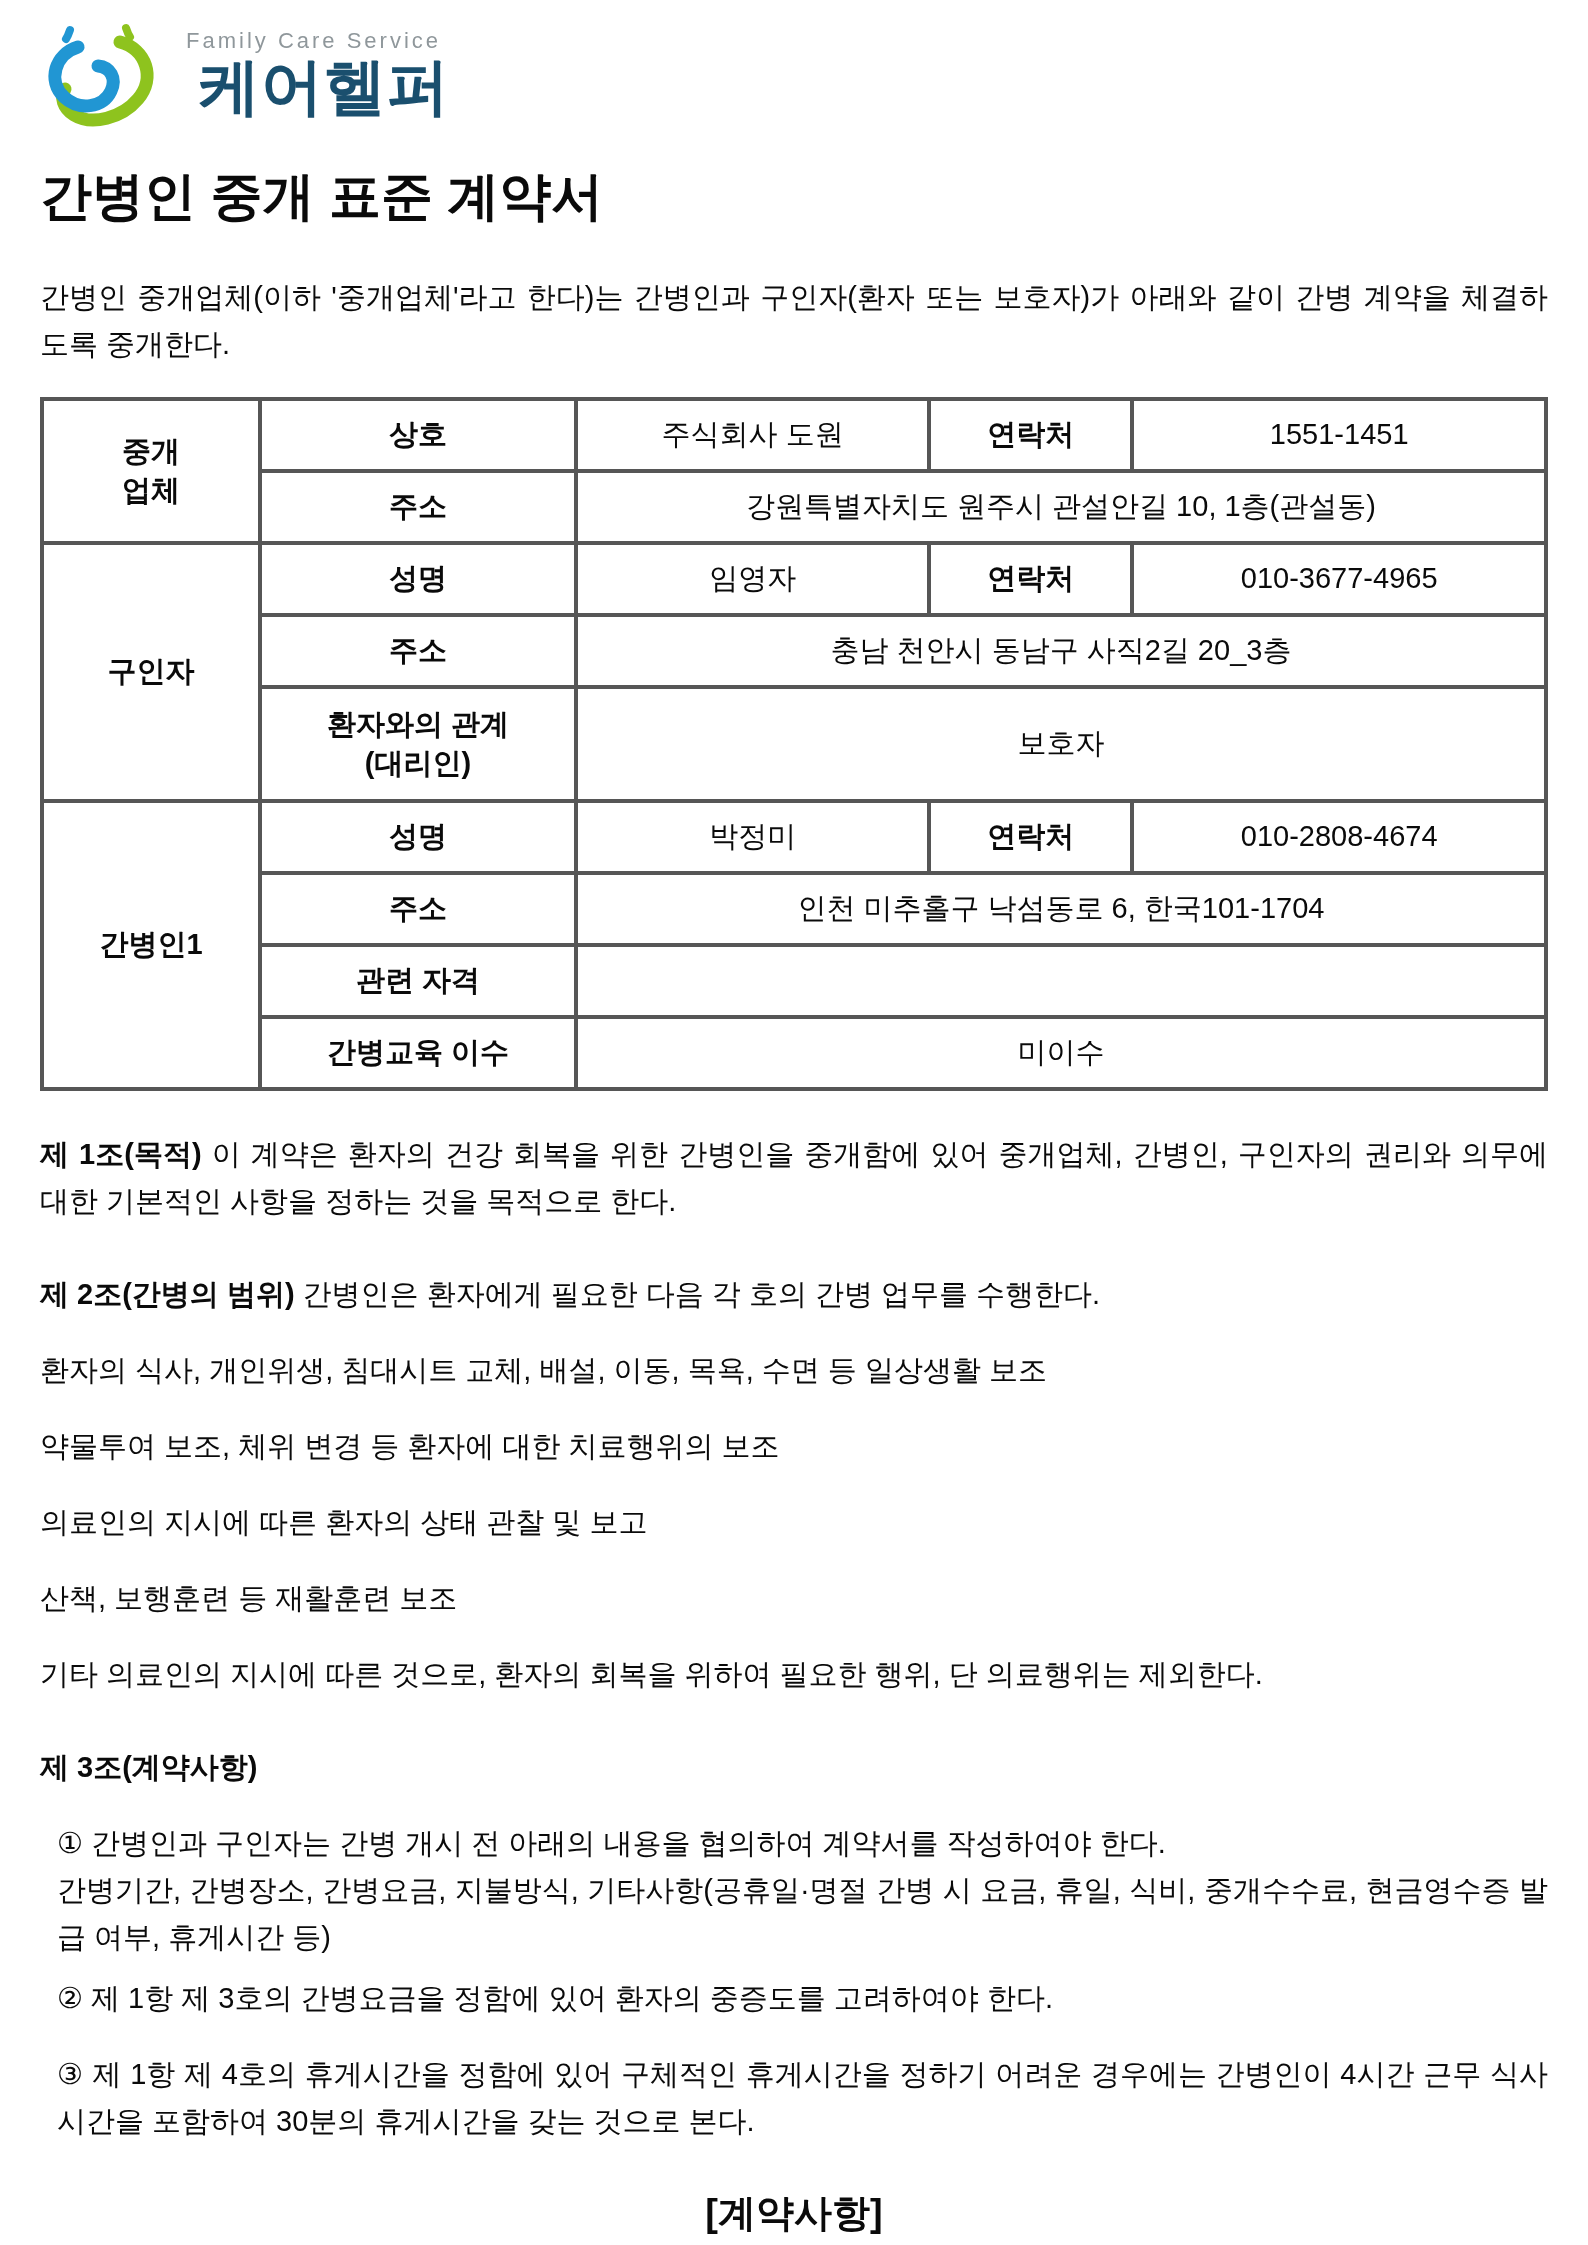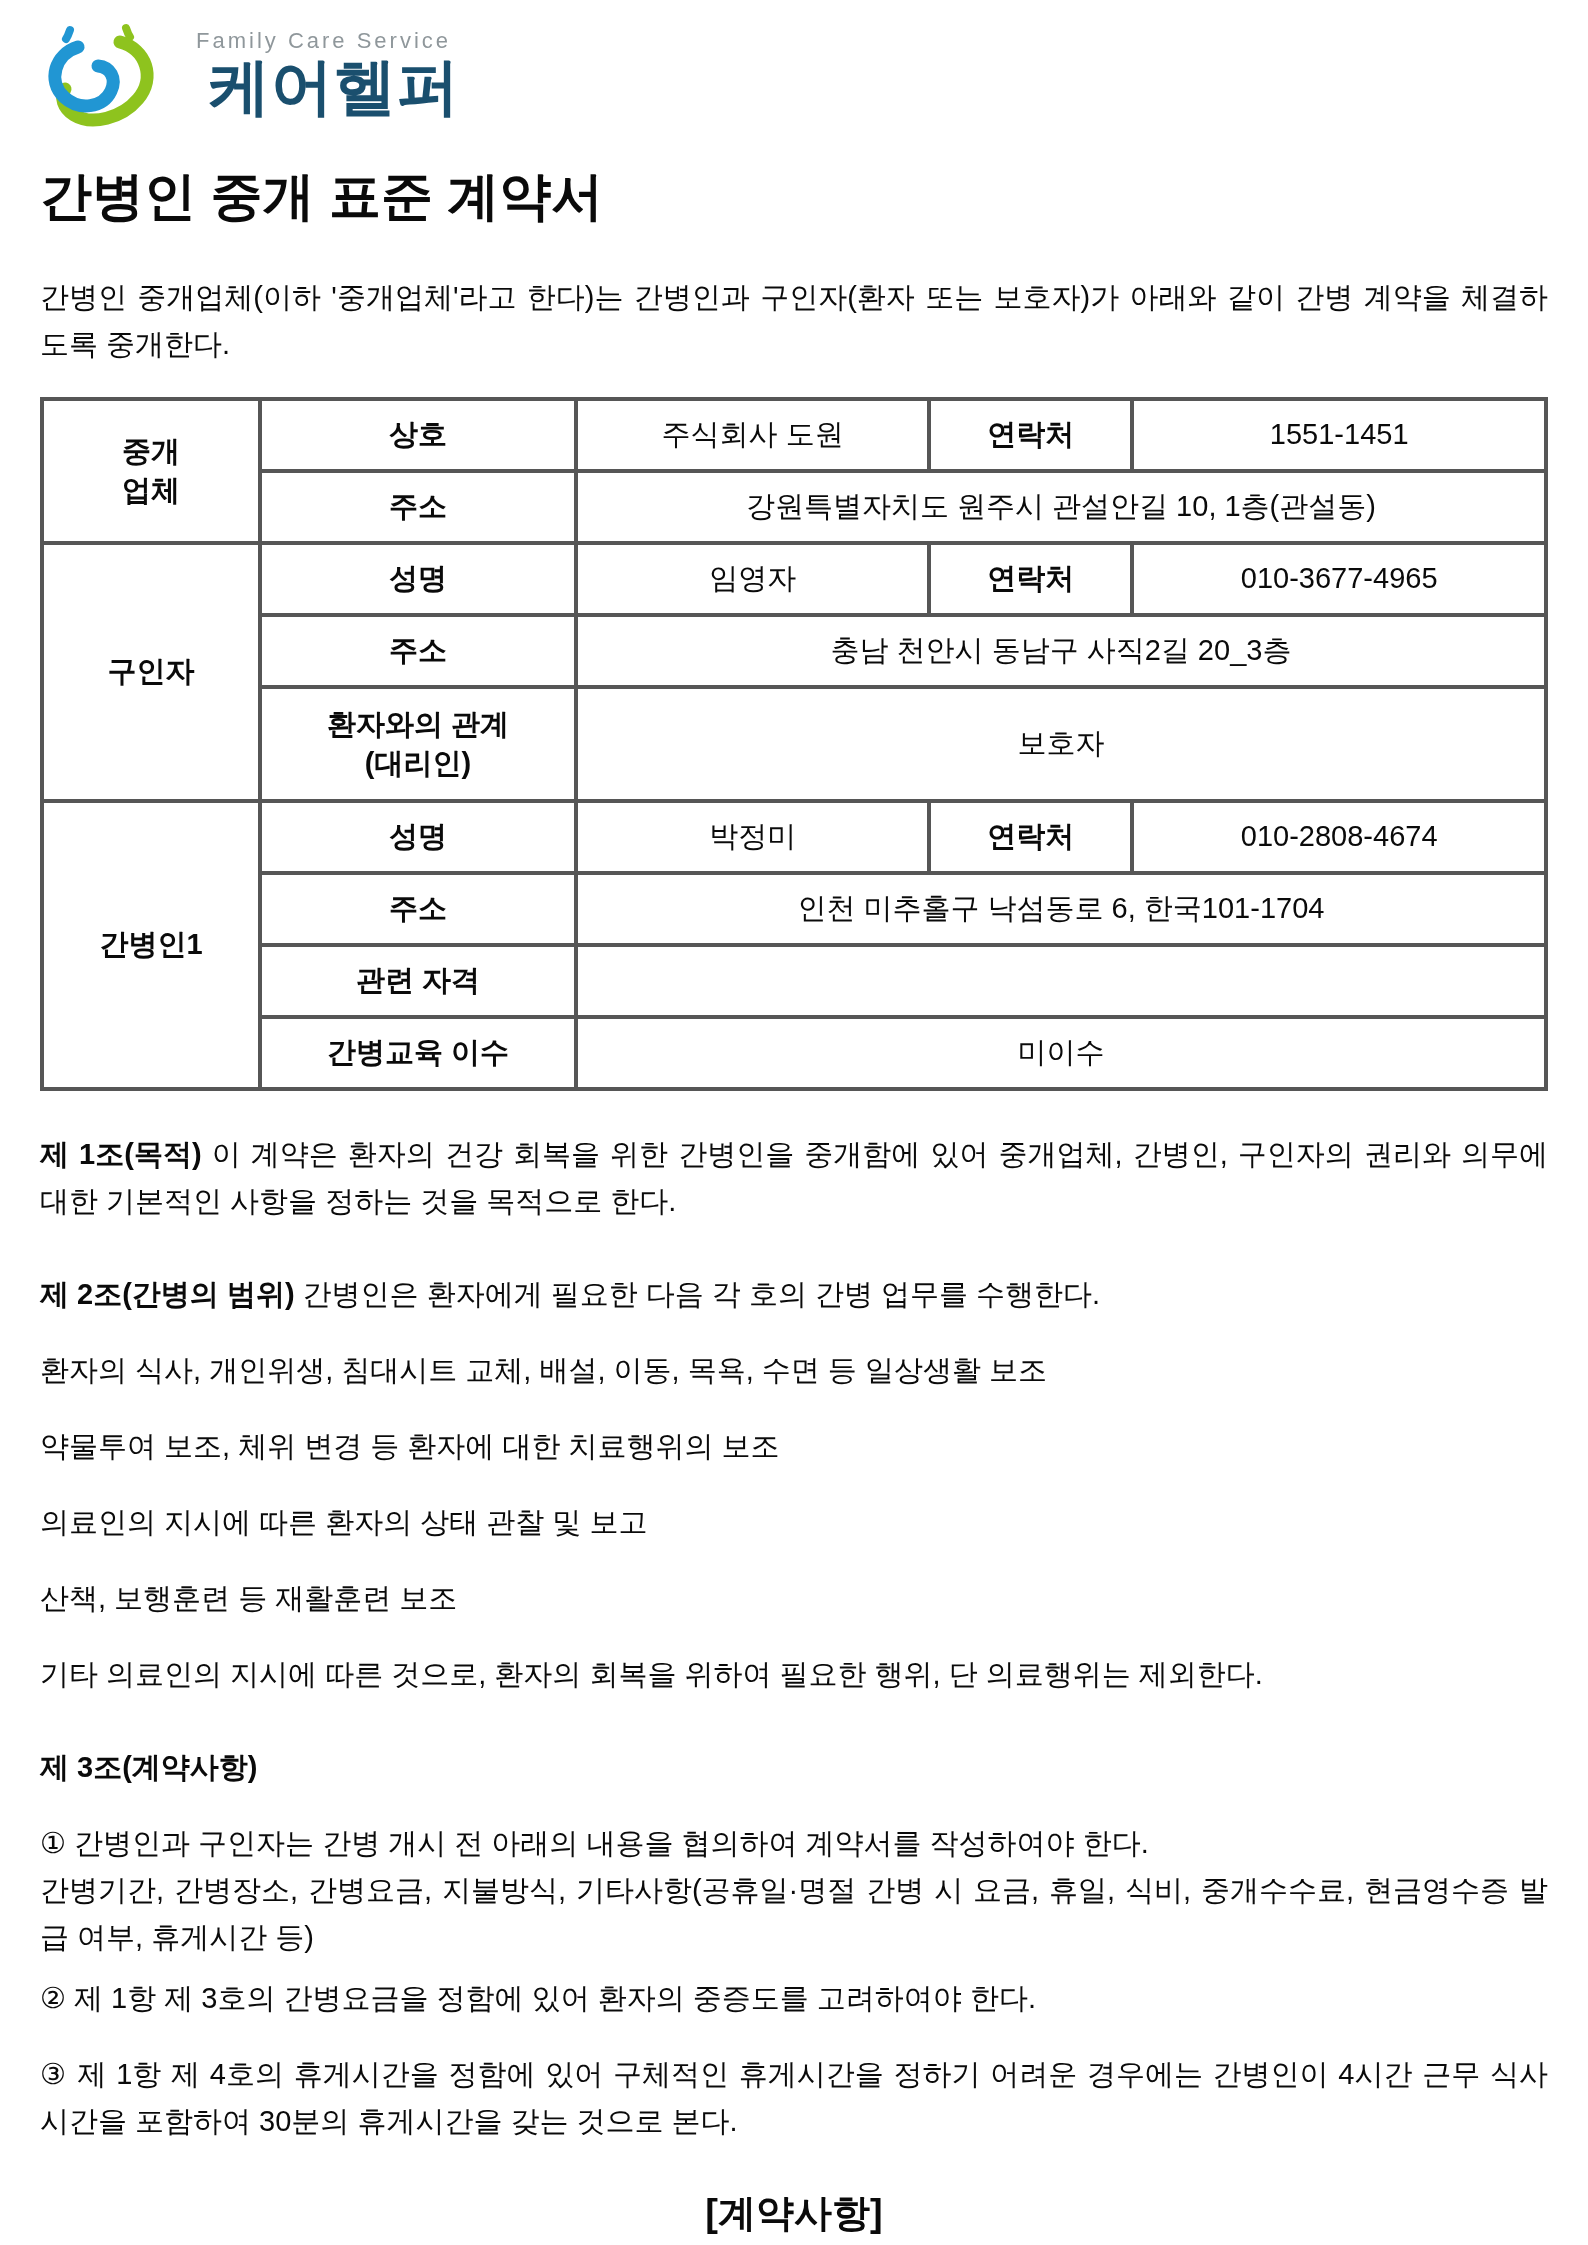--- a/index.html
+++ b/index.html
@@ -3,21 +3,21 @@
 <meta charset="utf-8">
 <style>
   html,body{margin:0;padding:0;}
   body{
     width:1588px;height:2245px;overflow:hidden;background:#ffffff;color:#0a0a0a;
     font-family:"Liberation Sans","DejaVu Sans",sans-serif;
   }
   .page{padding:16px 40px 0 40px;}
 
   
-  .logo-row{display:flex;align-items:flex-start;gap:20px;height:128px;}
+  .logo-row{display:flex;align-items:flex-start;gap:10px;height:128px;}
   .logo-mark{flex:0 0 auto;margin-top:4px;}
   .logo-text{display:flex;flex-direction:column;margin-top:6px;}
   .tagline{color:#8f979b;font-size:22px;letter-spacing:3px;margin:6px 0 0 10px;}
   .brand{color:#1a4f6e;font-size:62px;font-weight:800;letter-spacing:1px;line-height:1.05;margin-left:22px;}
 
   
   .doc-title{text-align:left;font-size:52px;font-weight:800;margin:18px 0 0 0;letter-spacing:0px;}
 
   
   .intro{font-size:29px;line-height:1.62;text-align:justify;margin-top:42px;word-break:break-all;}
@@ -39,21 +39,21 @@
   tr.r{height:72px;}
   tr.r-tall{height:114px;}
   .two-line span{display:block;line-height:1.35;}
 
   
   .article{font-size:29px;line-height:1.62;text-align:justify;word-break:break-all;}
   .a1{margin-top:40px;}
   .a2-head{margin-top:46px;}
   .a2-item{margin-top:12px;}
   .a3-head{margin-top:46px;font-weight:700;}
-  .a3-item{margin-top:14px;}
+  .a3-item{margin-top:14px;margin-left:17px;}
   .bold-inline{font-weight:700;}
 
   
   .contract-title{text-align:center;font-size:38px;font-weight:800;margin-top:44px;}
 </style>
 </head>
 <body>
 
 <div class="page">
 

